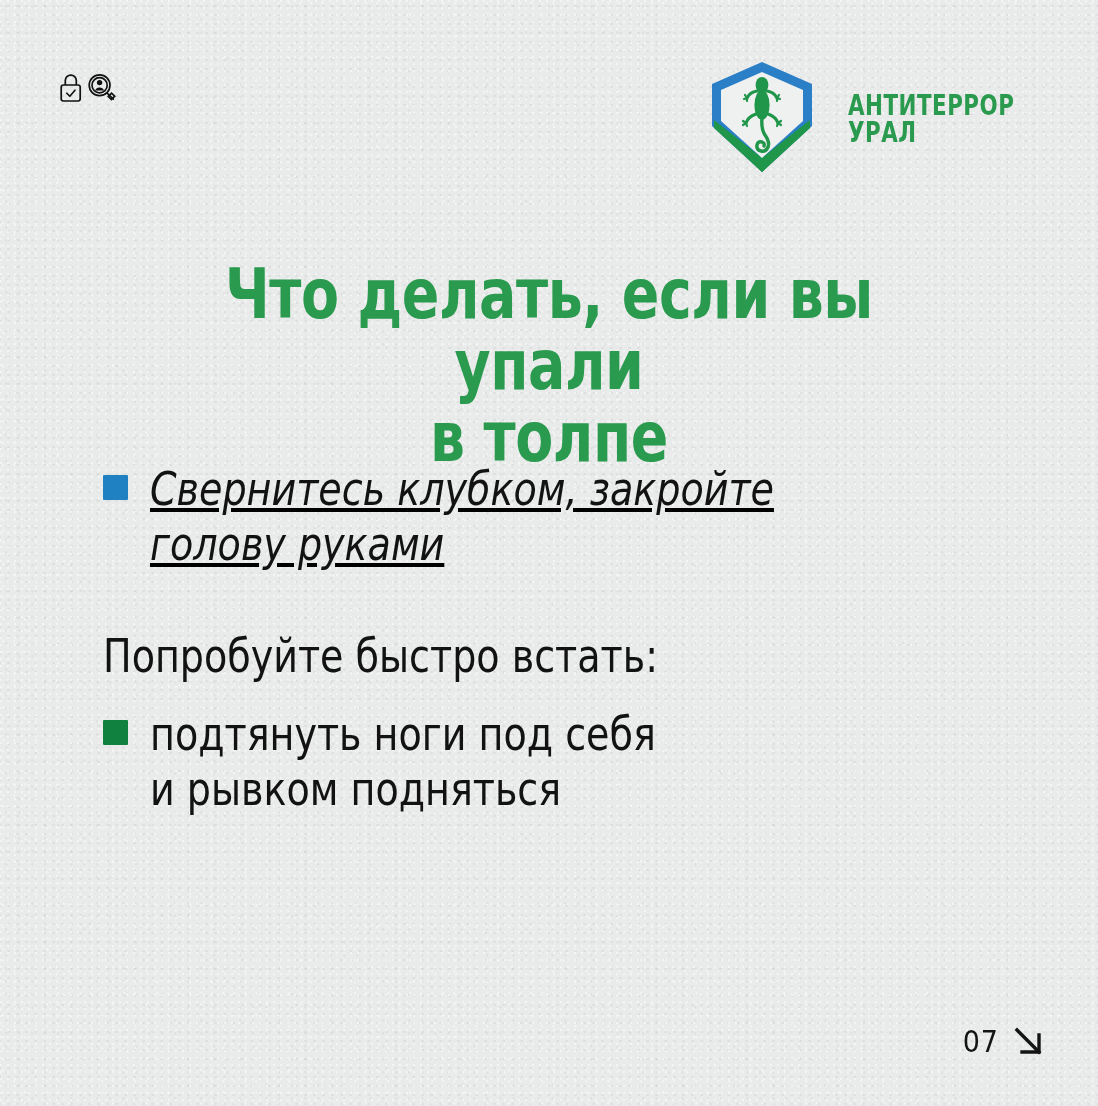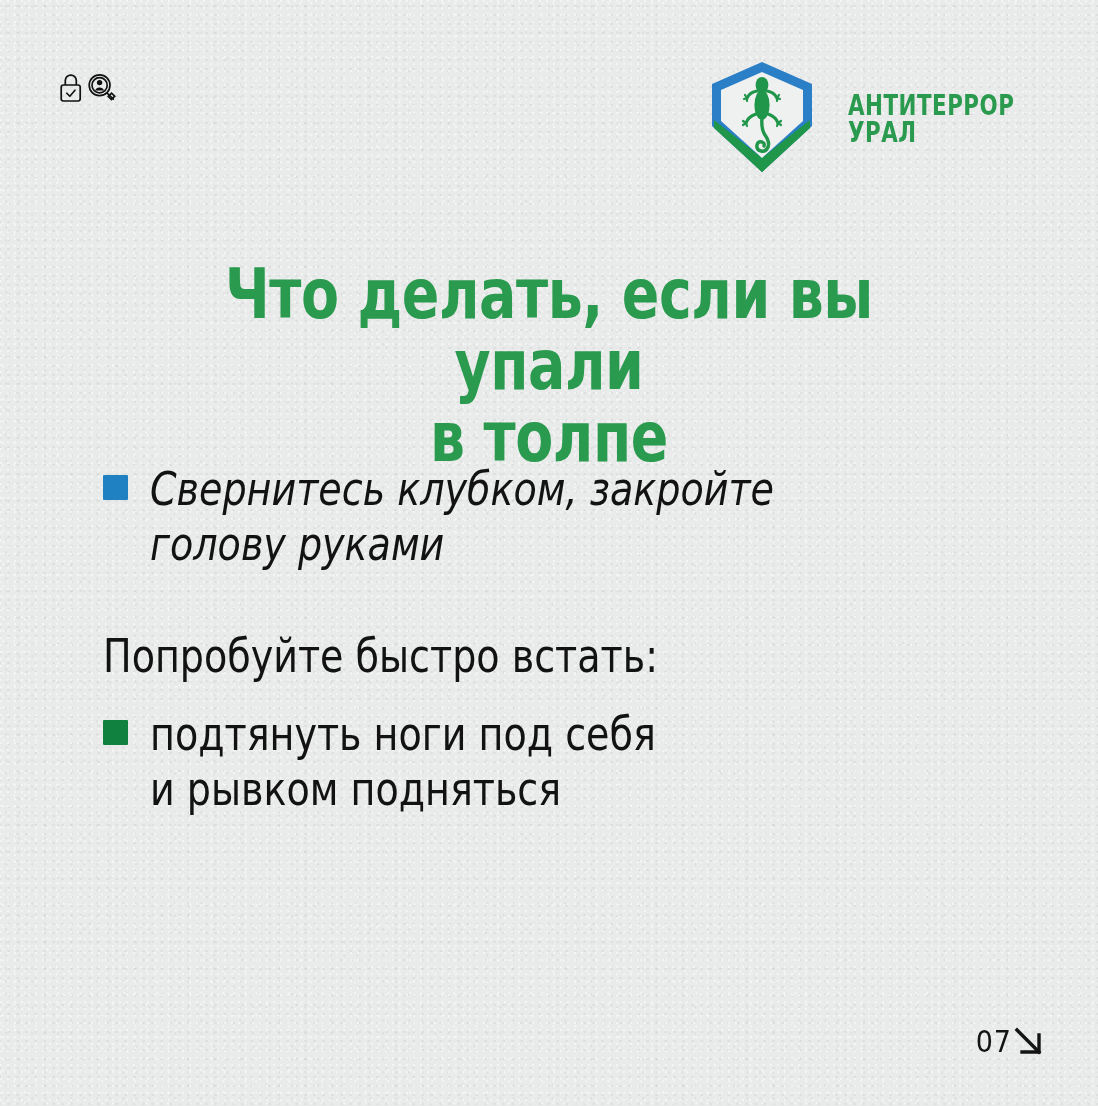--- a/index.html
+++ b/index.html
@@ -113,21 +113,21 @@
     font-family:"Liberation Sans Narrow","DejaVu Sans Condensed","Liberation Sans", sans-serif;
     font-size:47px;
     line-height:1.16;
     color:#121212;
     transform:scaleX(.9);
     transform-origin:left top;
     white-space:pre-line;
   }
   .bullet-text.italic { font-style:italic; }
 
-  #intro-bullet { margin-bottom:15px; }
+  #intro-bullet { margin-bottom:15px;text-decoration:underline; }
 
   #section-heading {
     margin-top:58px;
     margin-bottom:24px;
     font-family:"Liberation Sans Narrow","DejaVu Sans Condensed","Liberation Sans", sans-serif;
     font-size:47px;
     line-height:1.15;
     color:#121212;
     transform:scaleX(.9);
     transform-origin:left top;
@@ -135,20 +135,21 @@
 
   #steps-list { display:flex; flex-direction:row; gap:36px; }
 
   
   #page-footer {
     position:absolute;
     right:52px;
     bottom:47px;
     display:flex;
     align-items:center;
+    gap:13px;
   }
   #page-number {
     font-family:"Liberation Sans Narrow","DejaVu Sans Condensed","Liberation Sans", sans-serif;
     font-size:30px;
     color:#141414;
     letter-spacing:1px;
   }
   #page-arrow-icon svg { display:block; }
 </style>
 </head>

